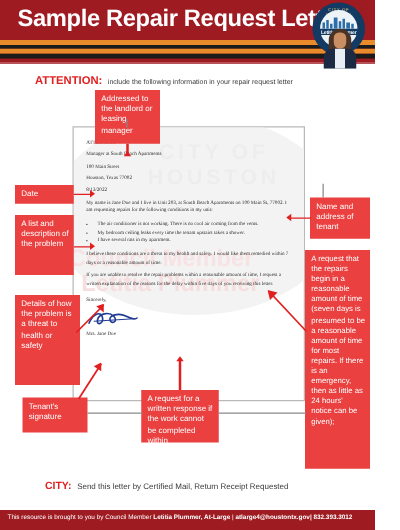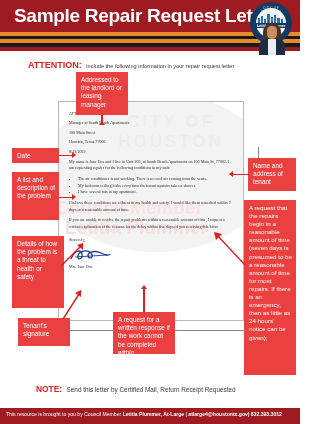--- a/index.html
+++ b/index.html
@@ -246,20 +246,20 @@
 <svg style="position:absolute;left:214px;top:232px;width:32px;height:34px;" viewBox="0 0 32 34">
   <line x1="31" y1="33" x2="2" y2="2" stroke="#e02020" stroke-width="1.4"></line>
   <polygon points="0,0 8,2 2,8" fill="#e02020"></polygon>
 </svg>
 
 <div class="line" style="left:70px;top:330px;width:44px;height:1px;"></div>
 <div class="line" style="left:175px;top:330px;width:70px;height:1px;"></div>
 <div class="line" style="left:101px;top:95px;width:1px;height:7px;"></div>
 
 <div class="note">
-  <b>NOTE:</b>
+  <b>CITY:</b>
   <span>Send this letter by Certified Mail, Return Receipt Requested</span>
 </div>
 
 <div class="footer-bar"></div>
 <div class="footer-text">
   <span>This resource is brought to you by Council Member </span><span class="bold">Letitia Plummer, At-Large</span><span> | </span><span class="bold">atlarge4@houstontx.gov</span><span class="bold">| 832.393.3012</span>
 </div>
 
 </body></html>

